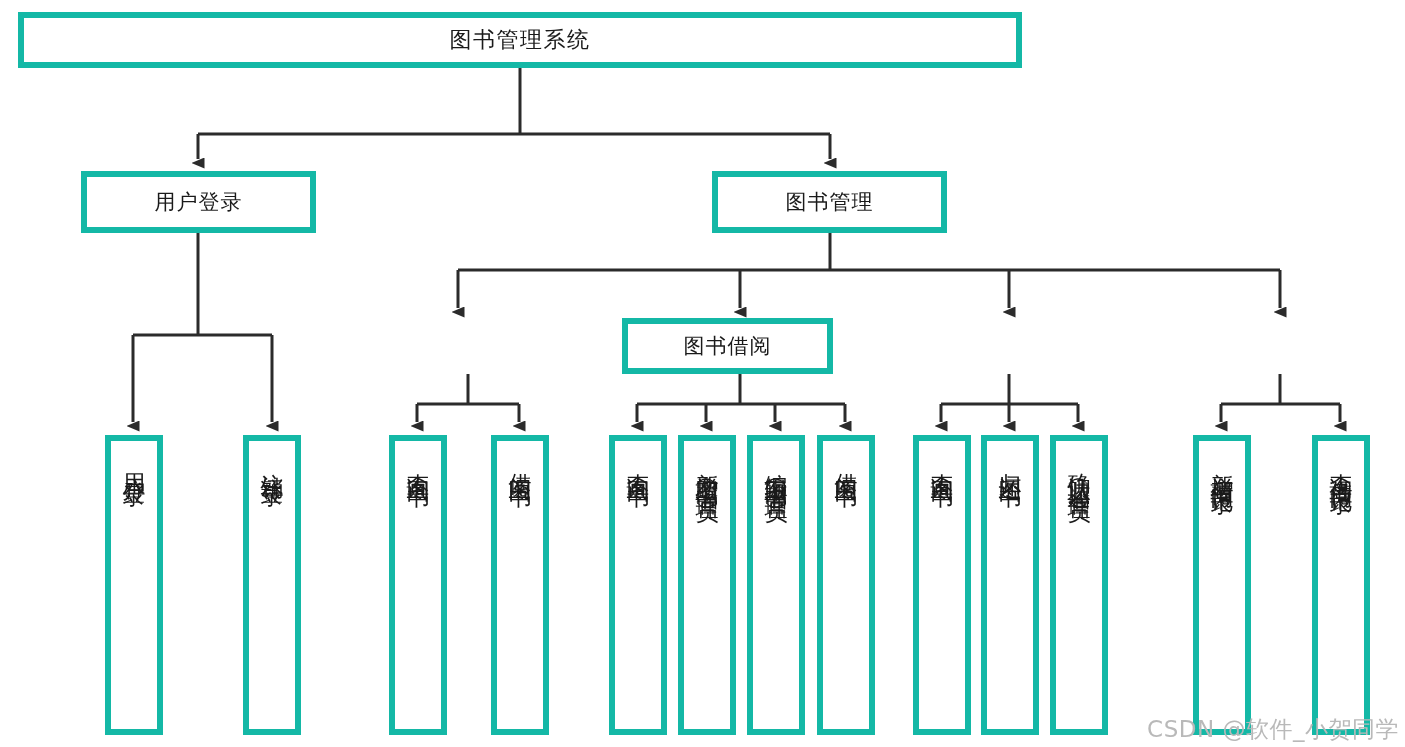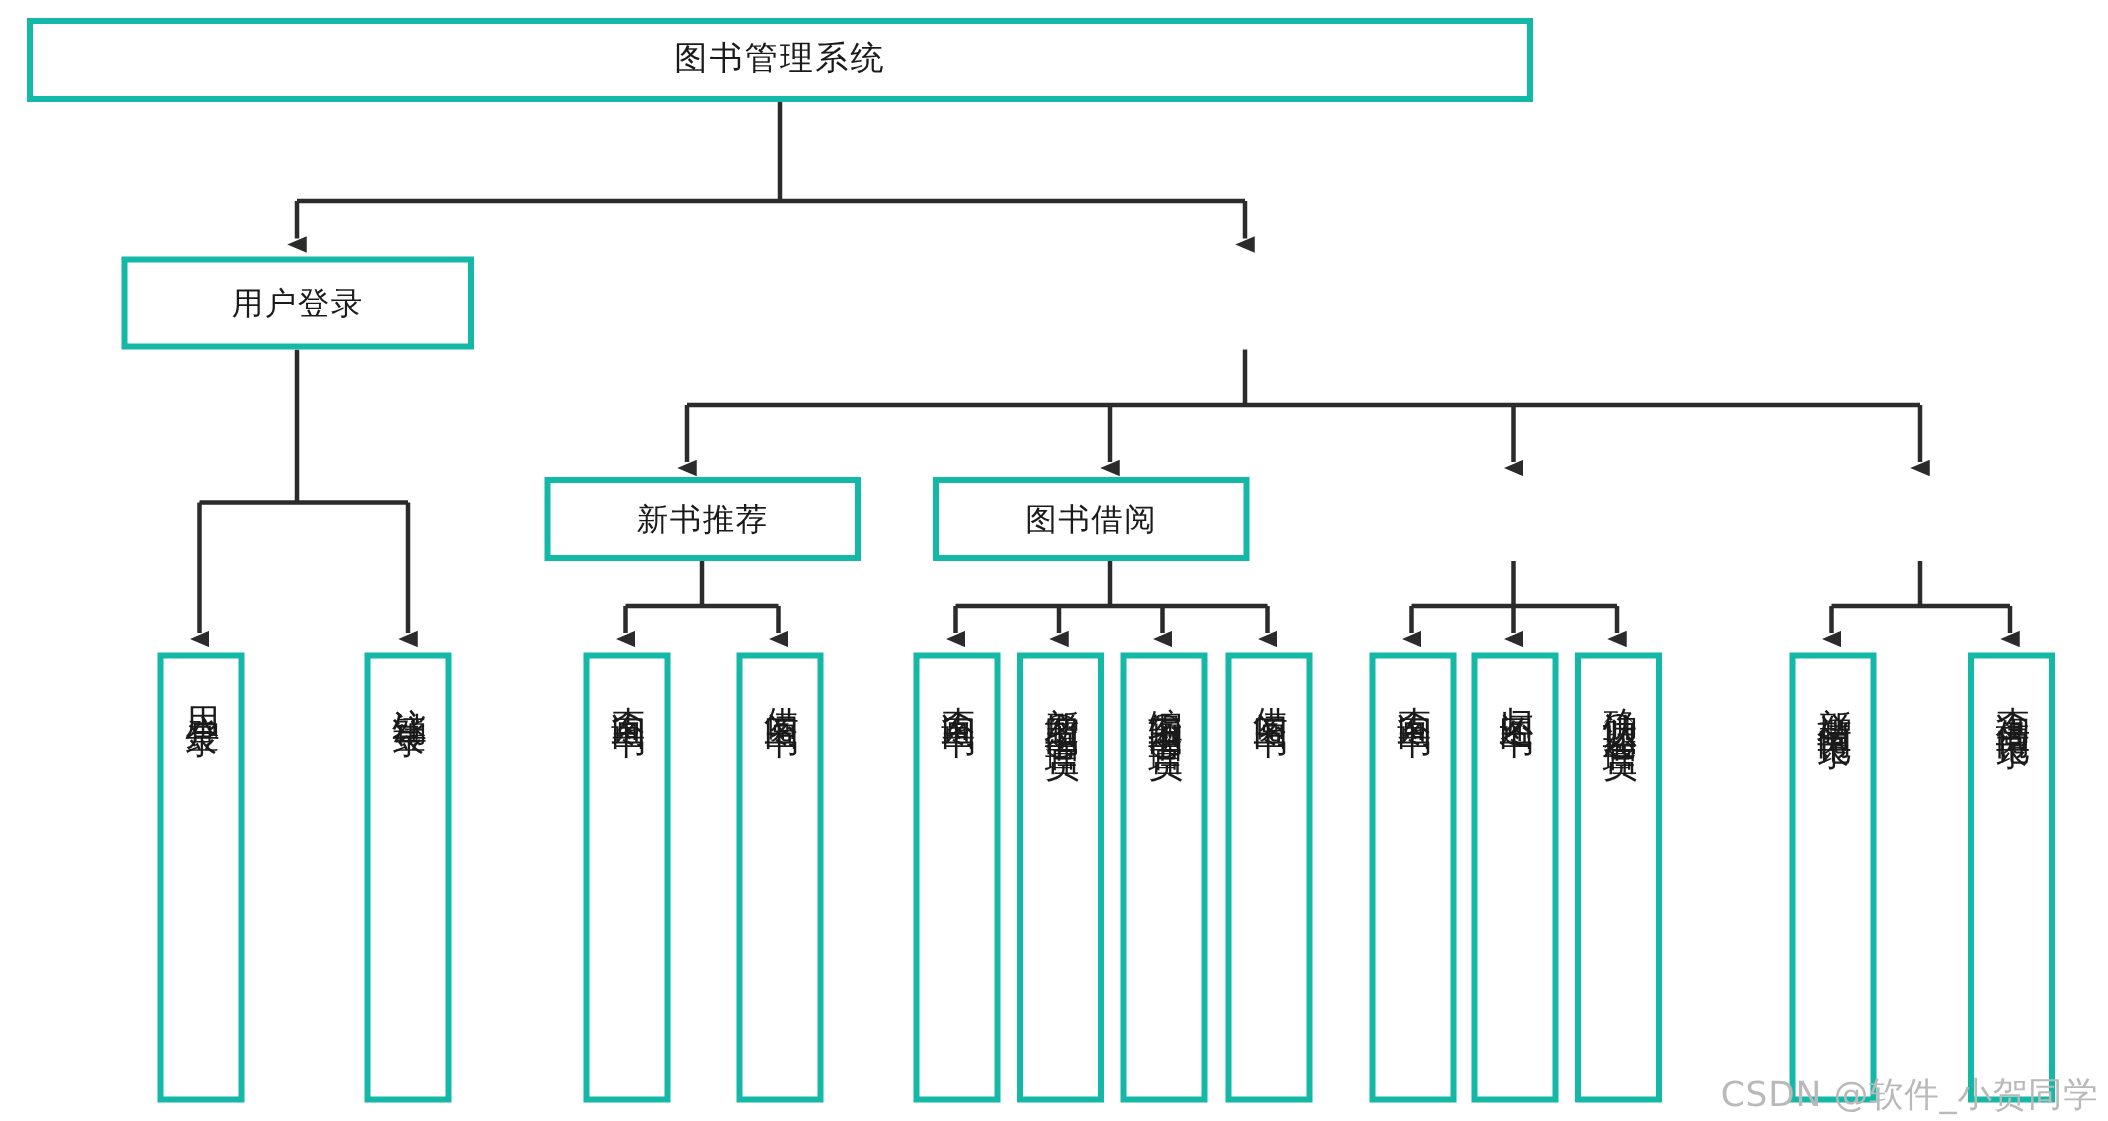--- a/index.html
+++ b/index.html
@@ -10,21 +10,21 @@
     font-family:"DejaVu Sans","Liberation Sans",sans-serif;
     overflow:hidden;
   }
   #canvas{position:relative;width:1405px;height:747px;}
   svg.wires{position:absolute;left:0;top:0;width:1405px;height:747px;pointer-events:none;}
 
   .node{
     position:absolute;
     box-sizing:border-box;
     background:#ffffff;
-    border:4px solid #14b8a6;
+    border:6px solid #14b8a6;
     display:flex;
     align-items:center;
     justify-content:center;
     color:#1a1a1a;
   }
   .node .lbl{
     display:block;
     text-align:center;
     line-height:1.18;
     white-space:nowrap;
@@ -115,24 +115,24 @@
     </g>
   </svg>
 
   <div class="node h root" style="left:18px;top:12px;width:1004px;height:56px;">
     <span class="lbl">图书管理系统</span>
   </div>
 
   <div class="node h" style="left:81px;top:171px;width:235px;height:62px;">
     <span class="lbl">用户登录</span>
   </div>
+  <div class="node h" style="left:712px;top:171px;width:235px;height:62px;">
+    <span class="lbl">图书管理</span>
+  </div>
 
-  <div class="node h" style="left:363px;top:318px;width:211px;height:56px;">
-    <span class="lbl">新书推荐</span>
-  </div>
   <div class="node h" style="left:622px;top:318px;width:211px;height:56px;">
     <span class="lbl">图书借阅</span>
   </div>
 
   <div class="node v" style="left:105px;top:435px;width:58px;height:300px;">
     <span class="lbl">用户登录</span>
   </div>
   <div class="node v" style="left:243px;top:435px;width:58px;height:300px;">
     <span class="lbl">注销登录</span>
   </div>

